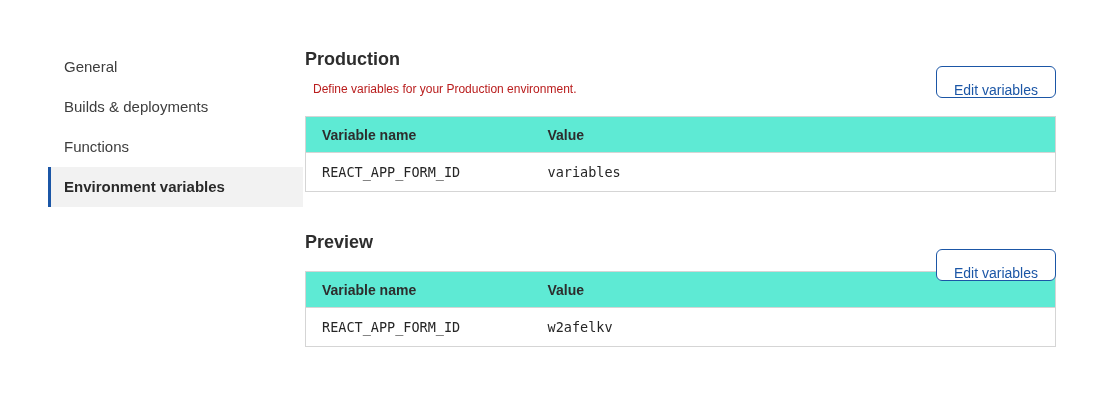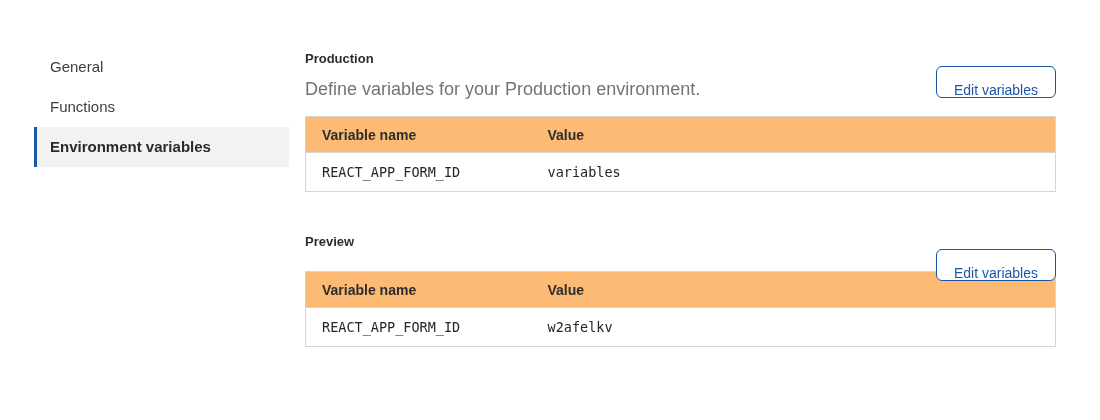--- a/index.html
+++ b/index.html
@@ -13,21 +13,21 @@
     position: relative;
     width: 1100px;
     height: 420px;
     overflow: hidden;
     background: #ffffff;
   }
 
   
   .sidebar {
     position: absolute;
-    left: 34px;
+    left: 48px;
     top: 47px;
     width: 255px;
   }
   .nav-item {
     height: 40px;
     line-height: 40px;
     padding-left: 13px;
     border-left: 3px solid transparent;
     font-size: 15px;
     color: #3d3d3d;
@@ -51,30 +51,30 @@
     padding-top: 48px;
   }
   .section {
     position: relative;
   }
   .section.first {
     margin-bottom: 39px;
   }
   .section-title {
     margin: 0;
-    font-size: 13px;
+    font-size: 18px;
     line-height: 22px;
     font-weight: 600;
     color: #2d2d2d;
   }
   .section-desc {
-    margin: 10px 0 0 0;
-    font-size: 18px;
+    margin: 10px 0 0 8px;
+    font-size: 12px;
     line-height: 18px;
-    color: #737373;
+    color: #b91c1c;
   }
   .edit-btn {
     position: absolute;
     top: 18px;
     right: 0;
     height: 32px;
     padding: 8px 17px;
     background: #ffffff;
     border: 1px solid #1b56a6;
     border-radius: 6px;
@@ -91,21 +91,21 @@
     width: 100%;
     margin-top: 18px;
     border: 1px solid #d5d5d5;
     border-collapse: collapse;
     table-layout: fixed;
   }
   .vars-table col.col-name { width: 226px; }
   .vars-table th {
     height: 36px;
     padding: 0 16px;
-    background: #fdba74;
+    background: #5eead4;
     border-bottom: 1px solid #d5d5d5;
     text-align: left;
     font-size: 14px;
     font-weight: 600;
     color: #2d2d2d;
     box-sizing: border-box;
   }
   .vars-table td {
     height: 39px;
     padding: 8px 16px;
@@ -118,20 +118,21 @@
     overflow: hidden;
   }
 </style>
 </head>
 <body>
 
 <div class="page">
 
   <nav class="sidebar">
     <div class="nav-item">General</div>
+    <div class="nav-item">Builds &amp; deployments</div>
     <div class="nav-item">Functions</div>
     <div class="nav-item active">Environment variables</div>
   </nav>
 
   <main class="main">
 
     <section class="section first">
       <h2 class="section-title">Production</h2>
       <p class="section-desc">Define variables for your Production environment.</p>
       <button class="edit-btn">Edit variables</button>

